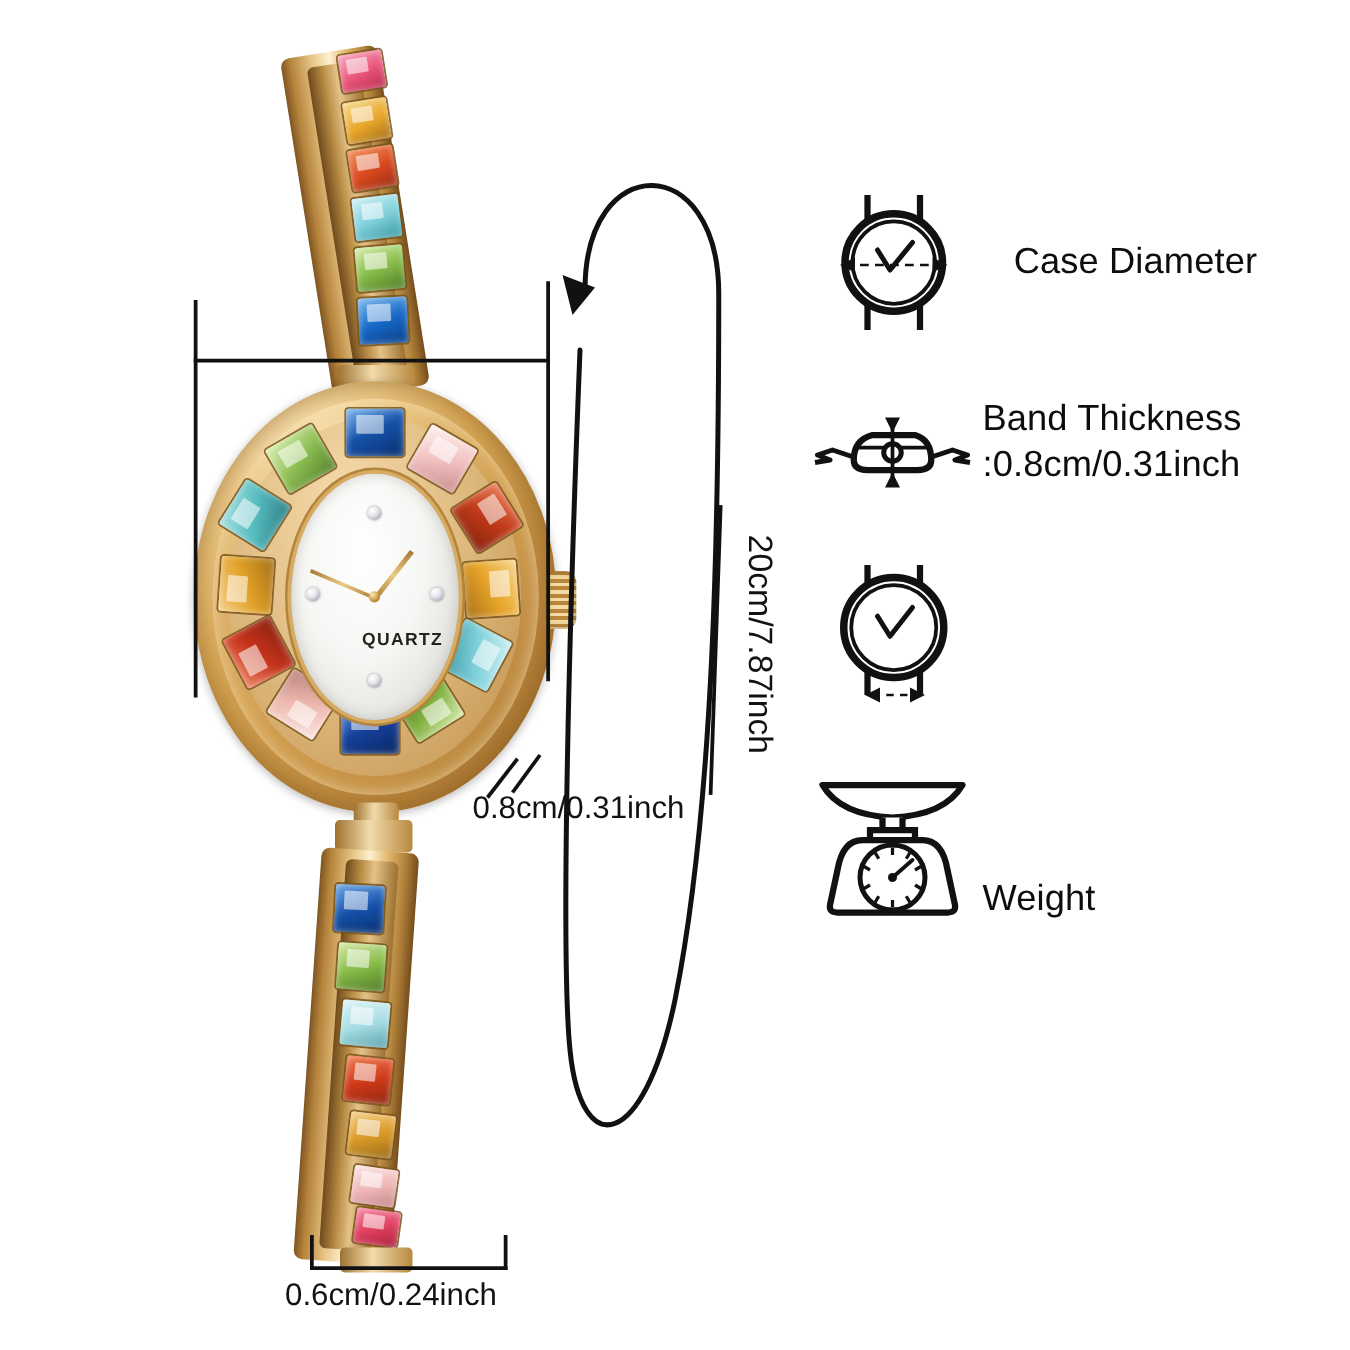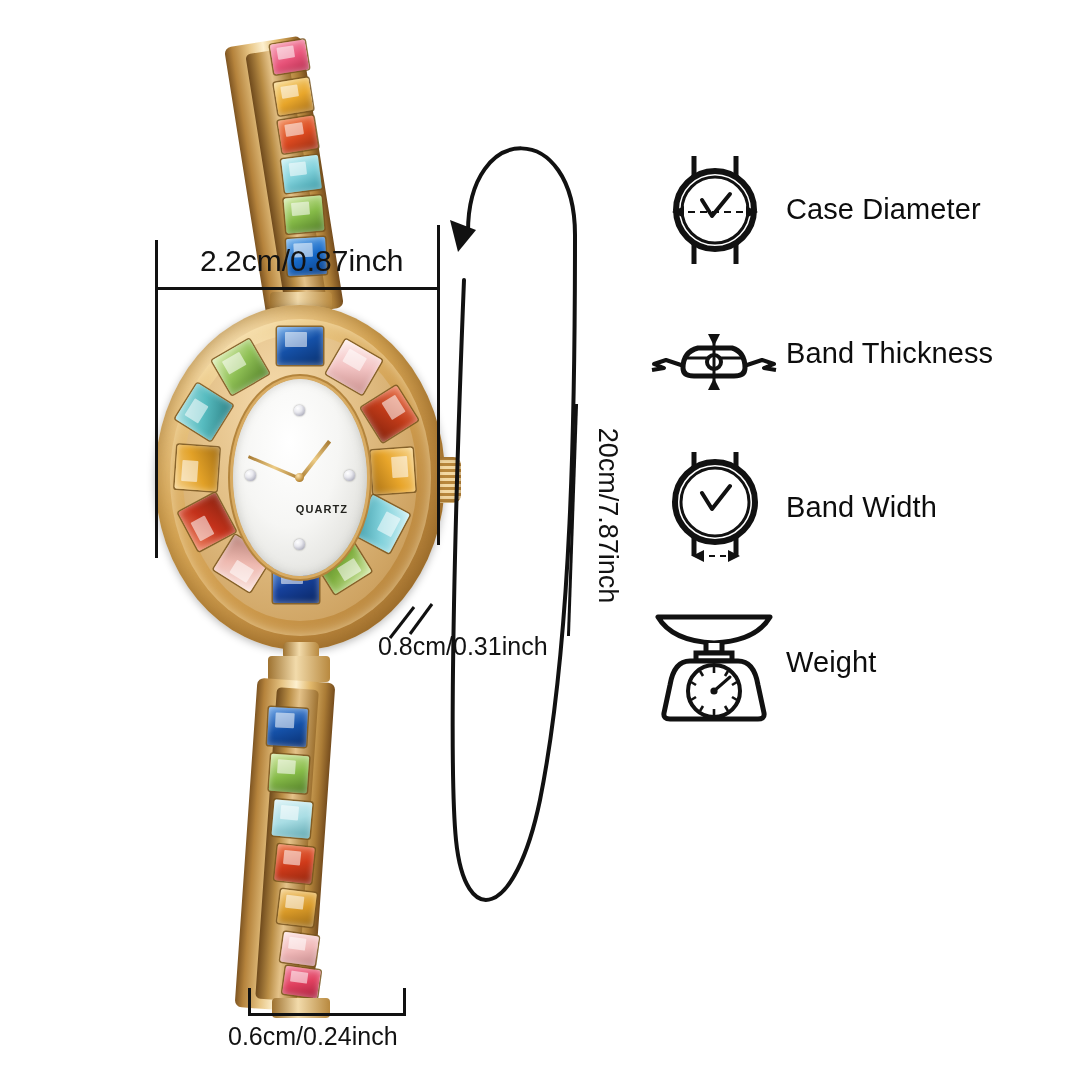--- a/index.html
+++ b/index.html
@@ -76,21 +76,21 @@
   #dial {
     position: absolute; left: 27%; top: 21.5%; width: 46%; height: 57%;
     border-radius: 50%;
     background: radial-gradient(ellipse at 42% 32%, #ffffff 0%, #f6f6f4 45%, #e2e2de 78%, #cfcfc9 100%);
     box-shadow: inset 0 0 10px rgba(130,130,120,.35), 0 0 0 3px #d8ab62, 0 0 0 5px #b3843c;
   }
   #dial-label {
     position: absolute; left: 0; right: 0; top: 63%;
     text-align: center;
     font-family: "Liberation Sans", sans-serif;
-    font-size: 11px; font-weight: 700; letter-spacing: 1.1px;
+    font-size: 14px; font-weight: 700; letter-spacing: 1.1px;
     color: #23231f;
     margin-left: 44px;
   }
   .marker {
     position: absolute; width: 11px; height: 11px; border-radius: 50%;
     background: radial-gradient(circle at 34% 30%, #ffffff 0%, #e9e9ef 38%, #b9b9c6 72%, #8e8e9c 100%);
     box-shadow: 0 0 2px rgba(0,0,0,.45);
   }
   .hand { position: absolute; background: linear-gradient(90deg,#a87b33,#eccb85,#a87b33); transform-origin: 0 50%; }
   #hand-pin {
@@ -205,21 +205,20 @@
     <div class="gem" style="left:129px; top:871px; width:36px; height:34px; transform:rotate(7deg);  background:linear-gradient(160deg,#f4ce84,#d99a28 52%,#9c6a16);"></div>
     <div class="gem" style="left:132px; top:914px; width:35px; height:30px; transform:rotate(8deg);  background:linear-gradient(160deg,#fde6e6,#f0b8b8 52%,#c2888a);"></div>
     <div class="gem" style="left:134px; top:948px; width:35px; height:28px; transform:rotate(8deg);  background:linear-gradient(160deg,#f58aa4,#e0405f 52%,#a81f3c);"></div>
 
     <div class="lug" style="left:122px; top:978px; width:58px; height:20px; border-radius:4px;"></div>
   </div>
 
   <div class="line vline" style="left:155px; top:240px; height:318px;"></div>
   <div class="line vline" style="left:437px; top:225px; height:320px;"></div>
   <div class="line hline" style="left:155px; top:287px; width:284px;"></div>
-  <div class="dim-text" style="left:200px; top:244px; font-size:30px;">2.2cm/0.87inch</div>
 
   <svg class="abs" style="left:380px; top:580px;" width="90" height="70" viewBox="0 0 90 70">
     <path d="M10 58 L34 27" stroke="#111" stroke-width="3" fill="none"></path>
     <path d="M30 54 L52 24" stroke="#111" stroke-width="3" fill="none"></path>
   </svg>
   <div class="dim-text" style="left:378px; top:632px; font-size:25px;">0.8cm/0.31inch</div>
 
   <div class="line vline" style="left:248px; top:988px; height:28px;"></div>
   <div class="line vline" style="left:403px; top:988px; height:28px;"></div>
   <div class="line hline" style="left:248px; top:1013px; width:158px;"></div>
@@ -232,21 +231,21 @@
              C 95 840, 45 850, 36 760
              C 28 680, 36 400, 44 200" stroke="#111" stroke-width="4" fill="none" stroke-linecap="round"></path>
     <polygon points="30,140 56,150 38,172" fill="#111"></polygon>
   </svg>
 
   <div class="line vline" style="left:571px; top:404px; height:232px; width:3px; transform:rotate(2deg);"></div>
   <div class="dim-text" style="left:520px; top:500px; font-size:27px; transform: rotate(90deg); transform-origin: center;">20cm/7.87inch</div>
 
   <div id="spec-list">
 
-    <div class="spec-row" style="height:140px;">
+    <div class="spec-row" style="height:140px;gap:25px;">
       <div class="spec-icon">
         <svg width="128" height="128" viewBox="0 0 128 128">
           <line x1="44" y1="10" x2="44" y2="118" stroke="#111" stroke-width="5"></line>
           <line x1="86" y1="10" x2="86" y2="118" stroke="#111" stroke-width="5"></line>
           <circle cx="65" cy="64" r="39" fill="#fff" stroke="#111" stroke-width="6"></circle>
           <circle cx="65" cy="64" r="33" fill="#fff" stroke="#111" stroke-width="3"></circle>
           <path d="M52 54 L62 70 L80 48" stroke="#111" stroke-width="4" fill="none" stroke-linecap="round" stroke-linejoin="round"></path>
           <line x1="26" y1="66" x2="104" y2="66" stroke="#111" stroke-width="2" stroke-dasharray="7 5"></line>
           <polygon points="22,66 34,60 34,72" fill="#111"></polygon>
           <polygon points="108,66 96,60 96,72" fill="#111"></polygon>
@@ -265,43 +264,43 @@
           <path d="M33 78 Q33 62 48 58 L82 58 Q95 62 95 78 Q95 86 84 86 L44 86 Q33 86 33 78 Z" fill="#fff" stroke="#111" stroke-width="5"></path>
           <line x1="36" y1="68" x2="92" y2="68" stroke="#111" stroke-width="3"></line>
           <circle cx="64" cy="72" r="7" fill="#fff" stroke="#111" stroke-width="4"></circle>
           <line x1="64" y1="48" x2="64" y2="96" stroke="#111" stroke-width="3"></line>
           <polygon points="64,56 58,44 70,44" fill="#111"></polygon>
           <polygon points="64,88 58,100 70,100" fill="#111"></polygon>
         </svg>
       </div>
       <div class="spec-text">
         <div class="spec-title">Band Thickness</div>
+        <div class="spec-value">:0.8cm/0.31inch</div>
       </div>
     </div>
 
     <div class="spec-row" style="height:160px;">
       <div class="spec-icon">
         <svg width="128" height="128" viewBox="0 0 128 128">
           <line x1="44" y1="8" x2="44" y2="112" stroke="#111" stroke-width="5"></line>
           <line x1="86" y1="8" x2="86" y2="112" stroke="#111" stroke-width="5"></line>
           <circle cx="65" cy="58" r="40" fill="#fff" stroke="#111" stroke-width="6"></circle>
           <circle cx="65" cy="58" r="34" fill="#fff" stroke="#111" stroke-width="3"></circle>
           <path d="M52 49 L62 65 L80 42" stroke="#111" stroke-width="4" fill="none" stroke-linecap="round" stroke-linejoin="round"></path>
           <line x1="48" y1="112" x2="82" y2="112" stroke="#111" stroke-width="2" stroke-dasharray="6 5"></line>
           <polygon points="42,112 54,106 54,118" fill="#111"></polygon>
           <polygon points="90,112 78,106 78,118" fill="#111"></polygon>
         </svg>
       </div>
       <div class="spec-text">
-        <div class="spec-title">Band Width</div>
-      </div>
-    </div>
-
-
-    <div class="spec-row" style="height:150px;">
+      </div>
+    </div>
+
+
+    <div class="spec-row" style="height:150px;align-items:flex-end;">
       <div class="spec-icon">
         <svg width="128" height="128" viewBox="0 0 128 128">
           <path d="M8 18 L120 18 Q106 42 64 44 Q22 42 8 18 Z" fill="#fff" stroke="#111" stroke-width="5" stroke-linejoin="round"></path>
           <path d="M56 44 L56 54 L72 54 L72 44" fill="#fff" stroke="#111" stroke-width="5"></path>
           <path d="M46 54 L82 54 L82 62 L46 62 Z" fill="#fff" stroke="#111" stroke-width="5"></path>
           <path d="M40 62 L88 62 Q104 62 108 86 L114 114 Q115 120 108 120 L20 120 Q13 120 14 114 L20 86 Q24 62 40 62 Z" fill="#fff" stroke="#111" stroke-width="5" stroke-linejoin="round"></path>
           <circle cx="64" cy="92" r="26" fill="#fff" stroke="#111" stroke-width="4"></circle>
           <g stroke="#111" stroke-width="2.6">
             <line x1="64" y1="68" x2="64" y2="74"></line>
             <line x1="78" y1="72" x2="75" y2="77"></line>

